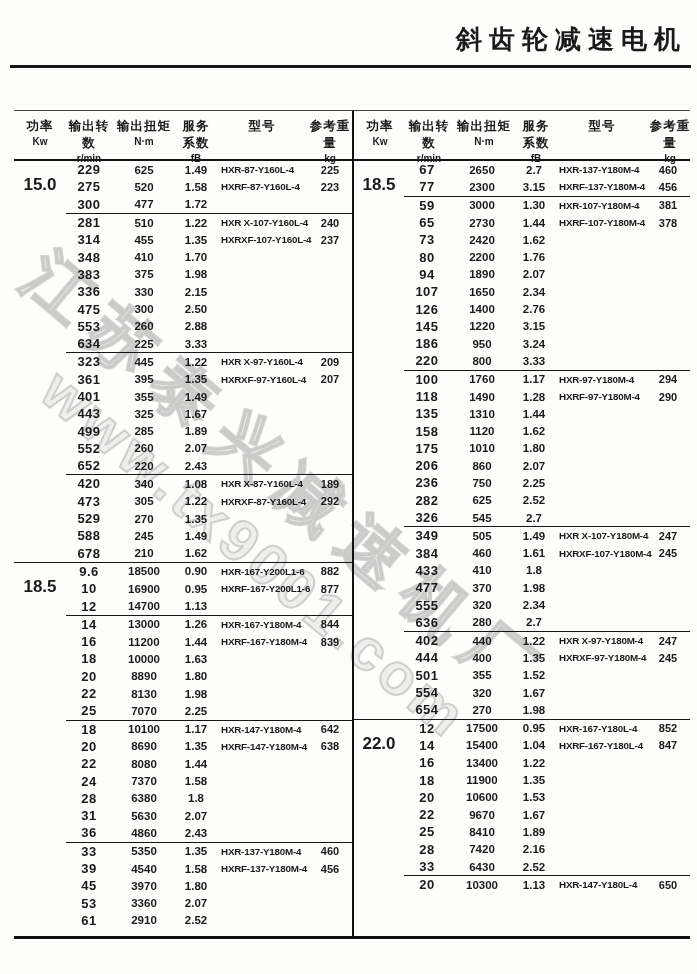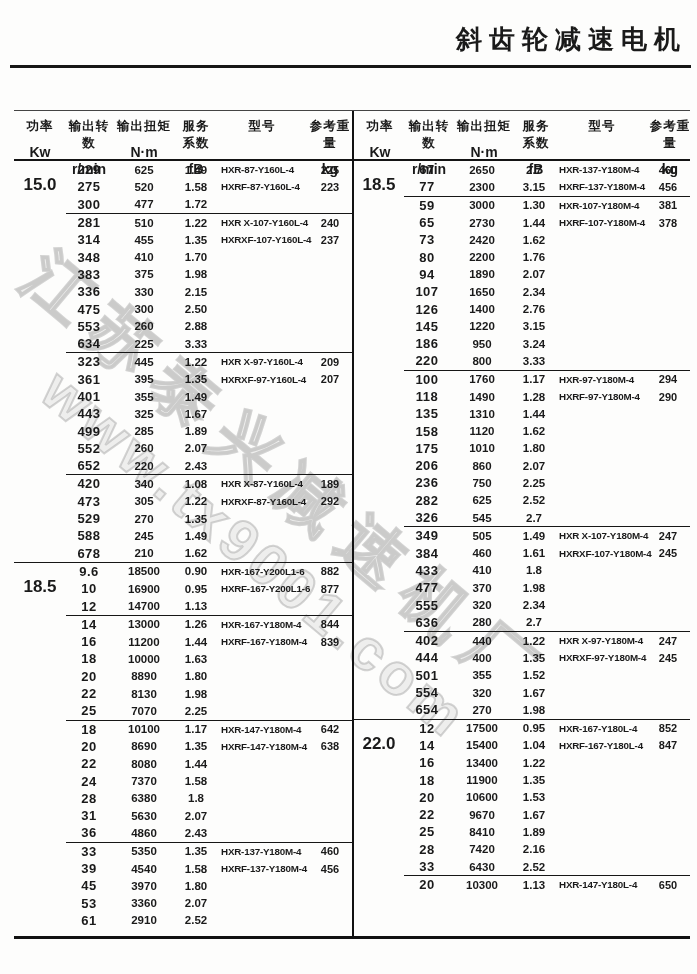--- a/index.html
+++ b/index.html
@@ -14,23 +14,23 @@
   .wm1{left:62px;top:232px;font-size:66px;letter-spacing:16px;}
   .wm2{left:72px;top:356px;font-size:58px;letter-spacing:5px;font-family:"Liberation Sans",sans-serif;}
   
   .tables{position:absolute;left:14px;top:110px;width:676px;height:825px;display:flex;z-index:1;
           border-top:1px solid #444;border-bottom:3px solid #111;overflow:hidden;}
   .half{width:338px;box-sizing:border-box;}
   .half-right{border-left:2px solid #111;}
   
   .thead{display:grid;grid-template-columns:52px 46px 64px 40px 92px 44px;
          border-bottom:2px solid #141414;padding:7px 0 4px;height:37px;box-sizing:content-box;}
-  .hcell{text-align:center;display:flex;flex-direction:column;gap:9px;}
+  .hcell{text-align:center;display:flex;flex-direction:column;gap:1px;}
   .hzh{font-size:12.5px;font-weight:700;letter-spacing:1px;}
-  .hen{font-size:14px;font-weight:700;}
+  .hen{font-size:10px;font-weight:700;}
   
   .section{display:flex;}
   .section + .section{border-top:1.5px solid #161616;}
   .power-cell{width:52px;text-align:center;font-size:17px;font-weight:700;padding-top:14px;box-sizing:border-box;}
   .groups{flex:1;}
   .group + .group{border-top:1.5px solid #161616;}
   .row{display:grid;grid-template-columns:46px 64px 40px 92px 44px;height:17.3px;align-items:center;}
   .row span{display:block;text-align:center;font-weight:700;white-space:nowrap;}
   .c-rpm{font-size:13px;letter-spacing:0.5px;}
   .c-tq{font-size:11.5px;}

